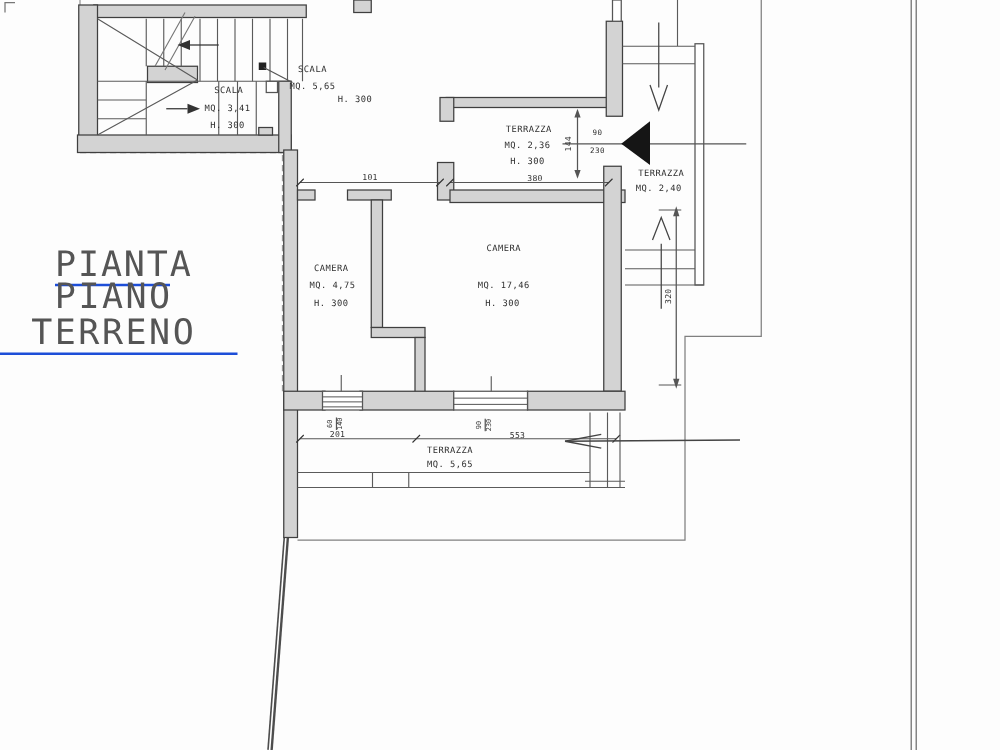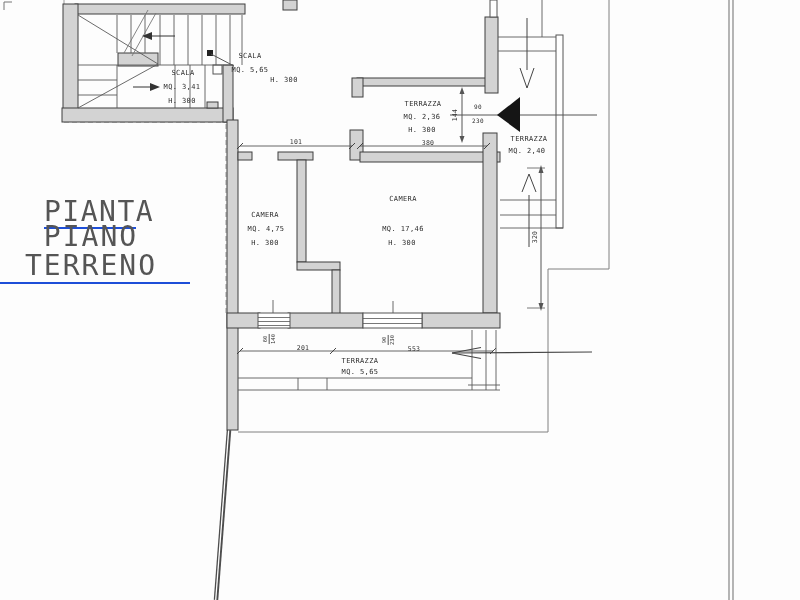--- a/index.html
+++ b/index.html
@@ -188,21 +188,21 @@
   <span class="lbl" style="left:403px;top:229px">MQ. 17,46</span>
   <span class="lbl" style="left:402px;top:243px">H. 300</span>
 
   <span class="lbl" style="left:360px;top:361px">TERRAZZA</span>
   <span class="lbl" style="left:360px;top:372px">MQ. 5,65</span>
 
   <span class="lbl dim" style="left:296px;top:142px">101</span>
   <span class="lbl dim" style="left:428px;top:143px">380</span>
   <span class="lbl dim rot" style="left:455px;top:115px">144</span>
   <span class="lbl dim rot" style="left:535px;top:237px">320</span>
-  <span class="lbl dim" style="left:303px;top:348px">201</span>
+  <span class="lbl dim" style="left:270px;top:348px">201</span>
   <span class="lbl dim" style="left:414px;top:349px">553</span>
 
   <span class="lbl frac" style="left:478px;top:107px">90</span>
   <span class="lbl frac" style="left:478px;top:121px">230</span>
 
   <div class="winfrac" style="left:269px;top:339px">
     <span>60</span>
     <span class="bar"></span>
     <span>140</span>
   </div>

